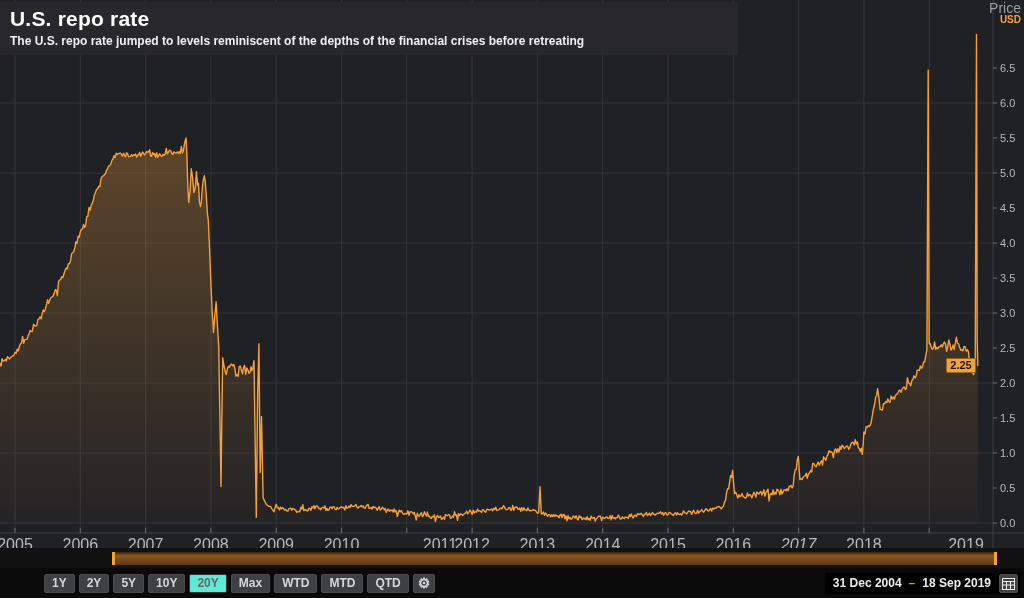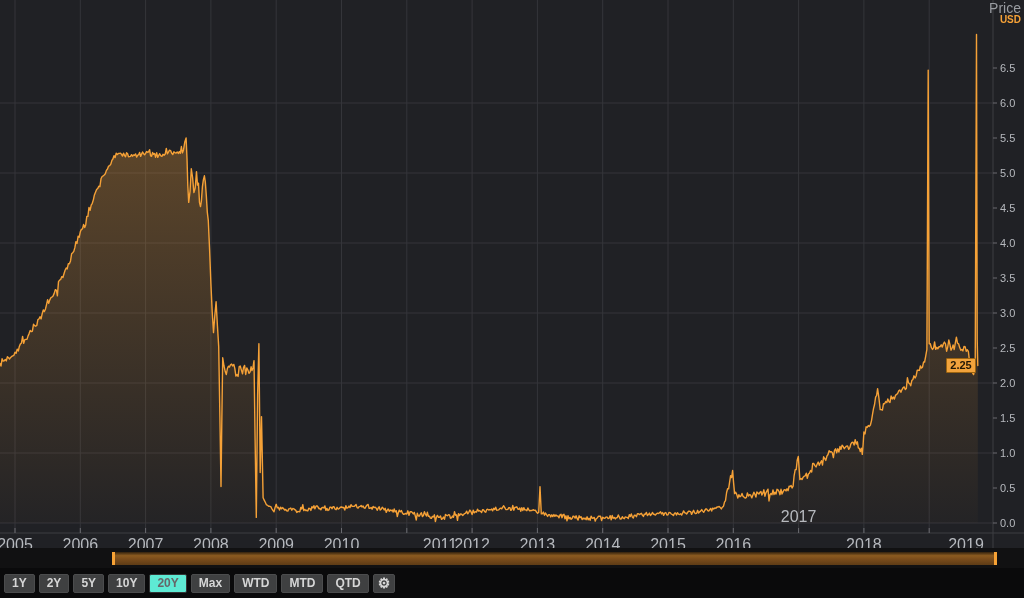--- a/index.html
+++ b/index.html
@@ -30,21 +30,21 @@
   .scroll-strip{position:absolute;left:0;top:548px;width:1024px;height:20px;background:#111112;}
   .scroll-bar{position:absolute;left:112px;top:4px;width:885px;height:13px;
     background:linear-gradient(180deg,#31210e 0%,#8a5a20 28%,#7a4c1b 55%,#5e3c16 100%);}
   .cap{position:absolute;top:0;width:3px;height:13px;background:#f7a235;}
   .cap.left{left:0;}
   .cap.right{right:0;}
 
   
   .toolbar{position:absolute;left:0;top:568px;width:1024px;height:30px;background:#0a0a0b;
     display:flex;align-items:center;padding:0 4px;}
-  .btn-cluster{display:flex;}
+  .btn-cluster{display:flex;margin-left:40px;}
   .tb-btn{height:19px;margin-right:4px;padding:0 7px;background:#3f4041;border:1px solid #4b4c4d;
     border-radius:2px;color:#d6d6d6;font-size:12px;font-weight:bold;line-height:17px;cursor:pointer;}
   .tb-btn.dim{background:#5eead4;border-color:#343435;color:#666769;}
   .tb-btn.gear{padding:0 4px;font-size:14px;line-height:16px;}
   .date-panel{margin-left:auto;display:flex;align-items:center;background:#000;
     padding:1px 2px 1px 8px;color:#ececec;font-size:12px;font-weight:bold;}
   .date-panel .dash{color:#d98e3f;margin:0 7px;}
   .cal-btn{width:19px;height:19px;margin-left:8px;background:#434345;border:1px solid #4f4f51;
     border-radius:2px;padding:2px 2px;cursor:pointer;display:flex;align-items:center;justify-content:center;}
 </style>
@@ -141,32 +141,36 @@
         <div class="xlab" style="left: 145.6px; top: 536px;">2007</div>
         <div class="xlab" style="left: 210.9px; top: 536px;">2008</div>
         <div class="xlab" style="left: 276.2px; top: 536px;">2009</div>
         <div class="xlab" style="left: 341.5px; top: 536px; text-decoration: underline;">2010</div>
         <div class="xlab" style="left: 408px; top: 536px; margin-left: 32px;">2011</div>
         <div class="xlab" style="left: 472.1px; top: 536px;">2012</div>
         <div class="xlab" style="left: 537.4px; top: 536px;">2013</div>
         <div class="xlab" style="left: 602.7px; top: 536px;">2014</div>
         <div class="xlab" style="left: 668px; top: 536px;">2015</div>
         <div class="xlab" style="left: 733.3px; top: 536px;">2016</div>
-        <div class="xlab" style="left: 798.6px; top: 508px;">2017</div>
+        <div class="xlab" style="left: 798.6px; top: 536px; font-style: italic;">2017</div>
         <div class="xlab" style="left: 863.9px; top: 536px;">2018</div>
         <div class="xlab" style="left: 966px; top: 536px;">2019</div>
       </div>
 
     <div class="price-unit">
       <div class="price-label">Price</div>
       <div class="usd-label">USD</div>
     </div>
 
     <div class="last-badge" id="last-badge" style="top: 357.5px;">2.25</div>
 
+    <div class="title-block">
+      <div class="title">U.S. repo rate</div>
+      <div class="subtitle">The U.S. repo rate jumped to levels reminiscent of the depths of the financial crises before retreating</div>
+    </div>
   </div>
 
   <div class="scroll-strip">
     <div class="scroll-bar">
       <div class="cap left"></div>
       <div class="cap right"></div>
     </div>
   </div>
 
   <div class="toolbar">
@@ -175,15 +179,29 @@
         <button class="tb-btn">2Y</button>
         <button class="tb-btn">5Y</button>
         <button class="tb-btn">10Y</button>
         <button class="tb-btn dim">20Y</button>
         <button class="tb-btn">Max</button>
         <button class="tb-btn">WTD</button>
         <button class="tb-btn">MTD</button>
         <button class="tb-btn">QTD</button>
       </div>
     <button class="tb-btn gear"><span>⚙</span></button>
+    <div class="date-panel">
+      <span>31 Dec 2004</span>
+      <span class="dash">–</span>
+      <span>18 Sep 2019</span>
+      <button class="cal-btn">
+        <svg width="13" height="13" viewBox="0 0 13 13">
+          <rect x="0.5" y="1.5" width="12" height="11" fill="none" stroke="#e9e9e9" stroke-width="1"></rect>
+          <line x1="0.5" y1="4.5" x2="12.5" y2="4.5" stroke="#e9e9e9"></line>
+          <line x1="0.5" y1="8" x2="12.5" y2="8" stroke="#e9e9e9"></line>
+          <line x1="4.5" y1="4.5" x2="4.5" y2="12" stroke="#e9e9e9"></line>
+          <line x1="8.5" y1="4.5" x2="8.5" y2="12" stroke="#e9e9e9"></line>
+        </svg>
+      </button>
+    </div>
   </div>
 
 </div>
 
 </body></html>

